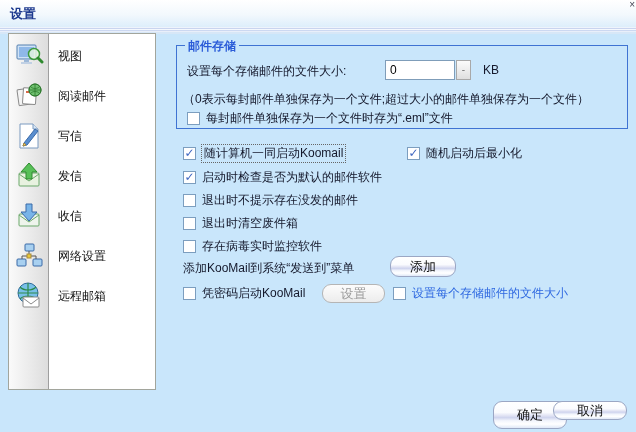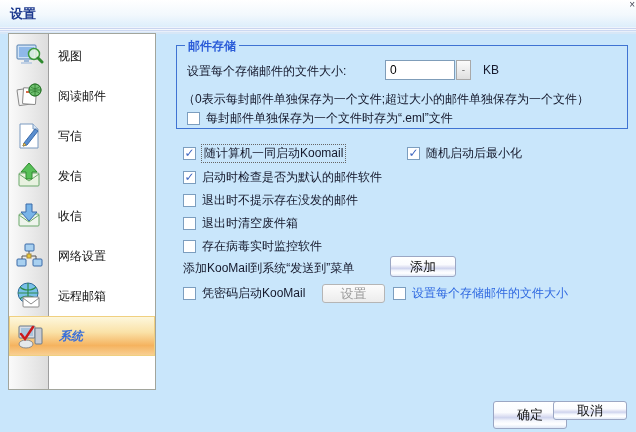--- a/index.html
+++ b/index.html
@@ -83,21 +83,21 @@
     font-size:12px; line-height:11px; text-align:center;
     color:#3f66c0; font-weight:bold; flex:0 0 13px; cursor:pointer;
     overflow:hidden;
   }
   .cb-label { margin-left:6px; cursor:default; white-space:nowrap; }
   .cb-label.focused { outline:1px dotted #666; padding:0 2px; }
   .opt-row { position:absolute; display:flex; align-items:center; height:15px; }
   .blue-label { color:#2e68e0; }
   
   .btn {
-    border:1px solid #9ba7c4; border-radius:3px;
+    border:1px solid #9ba7c4; border-radius:9px;
     background:linear-gradient(180deg,#ffffff 0%,#fafbfe 40%,#e2e4f4 52%,#cfd4ee 60%,#f2f5fc 72%,#ffffff 85%,#dfe8f7 100%);
     font-size:13px; color:#111; text-align:center; cursor:pointer;
     font-family:Liberation Mono, monospace;
     position:absolute; padding:0;
   }
   .btn.disabled {
     background:linear-gradient(180deg,#fcfcfc,#ececec);
     border:1px solid #b5b5b5; color:#9b9b9b; cursor:default;
   }
   .add-btn { left:390px; top:256px; width:66px; height:21px; }
@@ -198,32 +198,20 @@
       <svg width="30" height="30" viewBox="0 0 30 30">
           <circle cx="14" cy="12" r="10" fill="#78c0e8" stroke="#2e6a9a"></circle>
           <path d="M4 12h20M14 2v20M6 6c4 4 12 4 16 0M6 18c4-4 12-4 16 0" stroke="#2e8a4a" stroke-width="1.2" fill="none"></path>
           <rect x="9" y="16" width="16" height="10" rx="1" fill="#ffffff" stroke="#8a8a8a"></rect>
           <path d="M9 17l8 6 8-6" fill="none" stroke="#8a8a8a"></path>
         </svg>
     </span>
     <span class="lbl">远程邮箱</span>
   </div>
 
-  <div class="side-item selected" style="top:282px">
-    <span class="ic">
-      <svg width="30" height="30" viewBox="0 0 30 30">
-          <rect x="4" y="5" width="16" height="12" rx="1" fill="#d8dce4" stroke="#6a7a8a"></rect>
-          <rect x="6" y="7" width="12" height="8" fill="#a8c4dc"></rect>
-          <rect x="20" y="7" width="7" height="16" rx="1" fill="#c8ccd4" stroke="#6a7a8a"></rect>
-          <ellipse cx="11" cy="23" rx="7" ry="4" fill="#e4e8ec" stroke="#8a8a8a"></ellipse>
-          <path d="M6 13l4 5 8-12" fill="none" stroke="#cc1a1a" stroke-width="2.5" stroke-linecap="round"></path>
-        </svg>
-    </span>
-    <span class="lbl">系统</span>
-  </div>
 </div>
 
 <div class="groupbox">
   <span class="group-legend">邮件存储</span>
   <span class="size-label">设置每个存储邮件的文件大小:</span>
   <input class="size-input" value="0" style="">
   <div class="size-spinner">-</div>
   <span class="size-unit">KB</span>
   <span class="group-note">（0表示每封邮件单独保存为一个文件;超过大小的邮件单独保存为一个文件）</span>
   <div class="eml-row">

